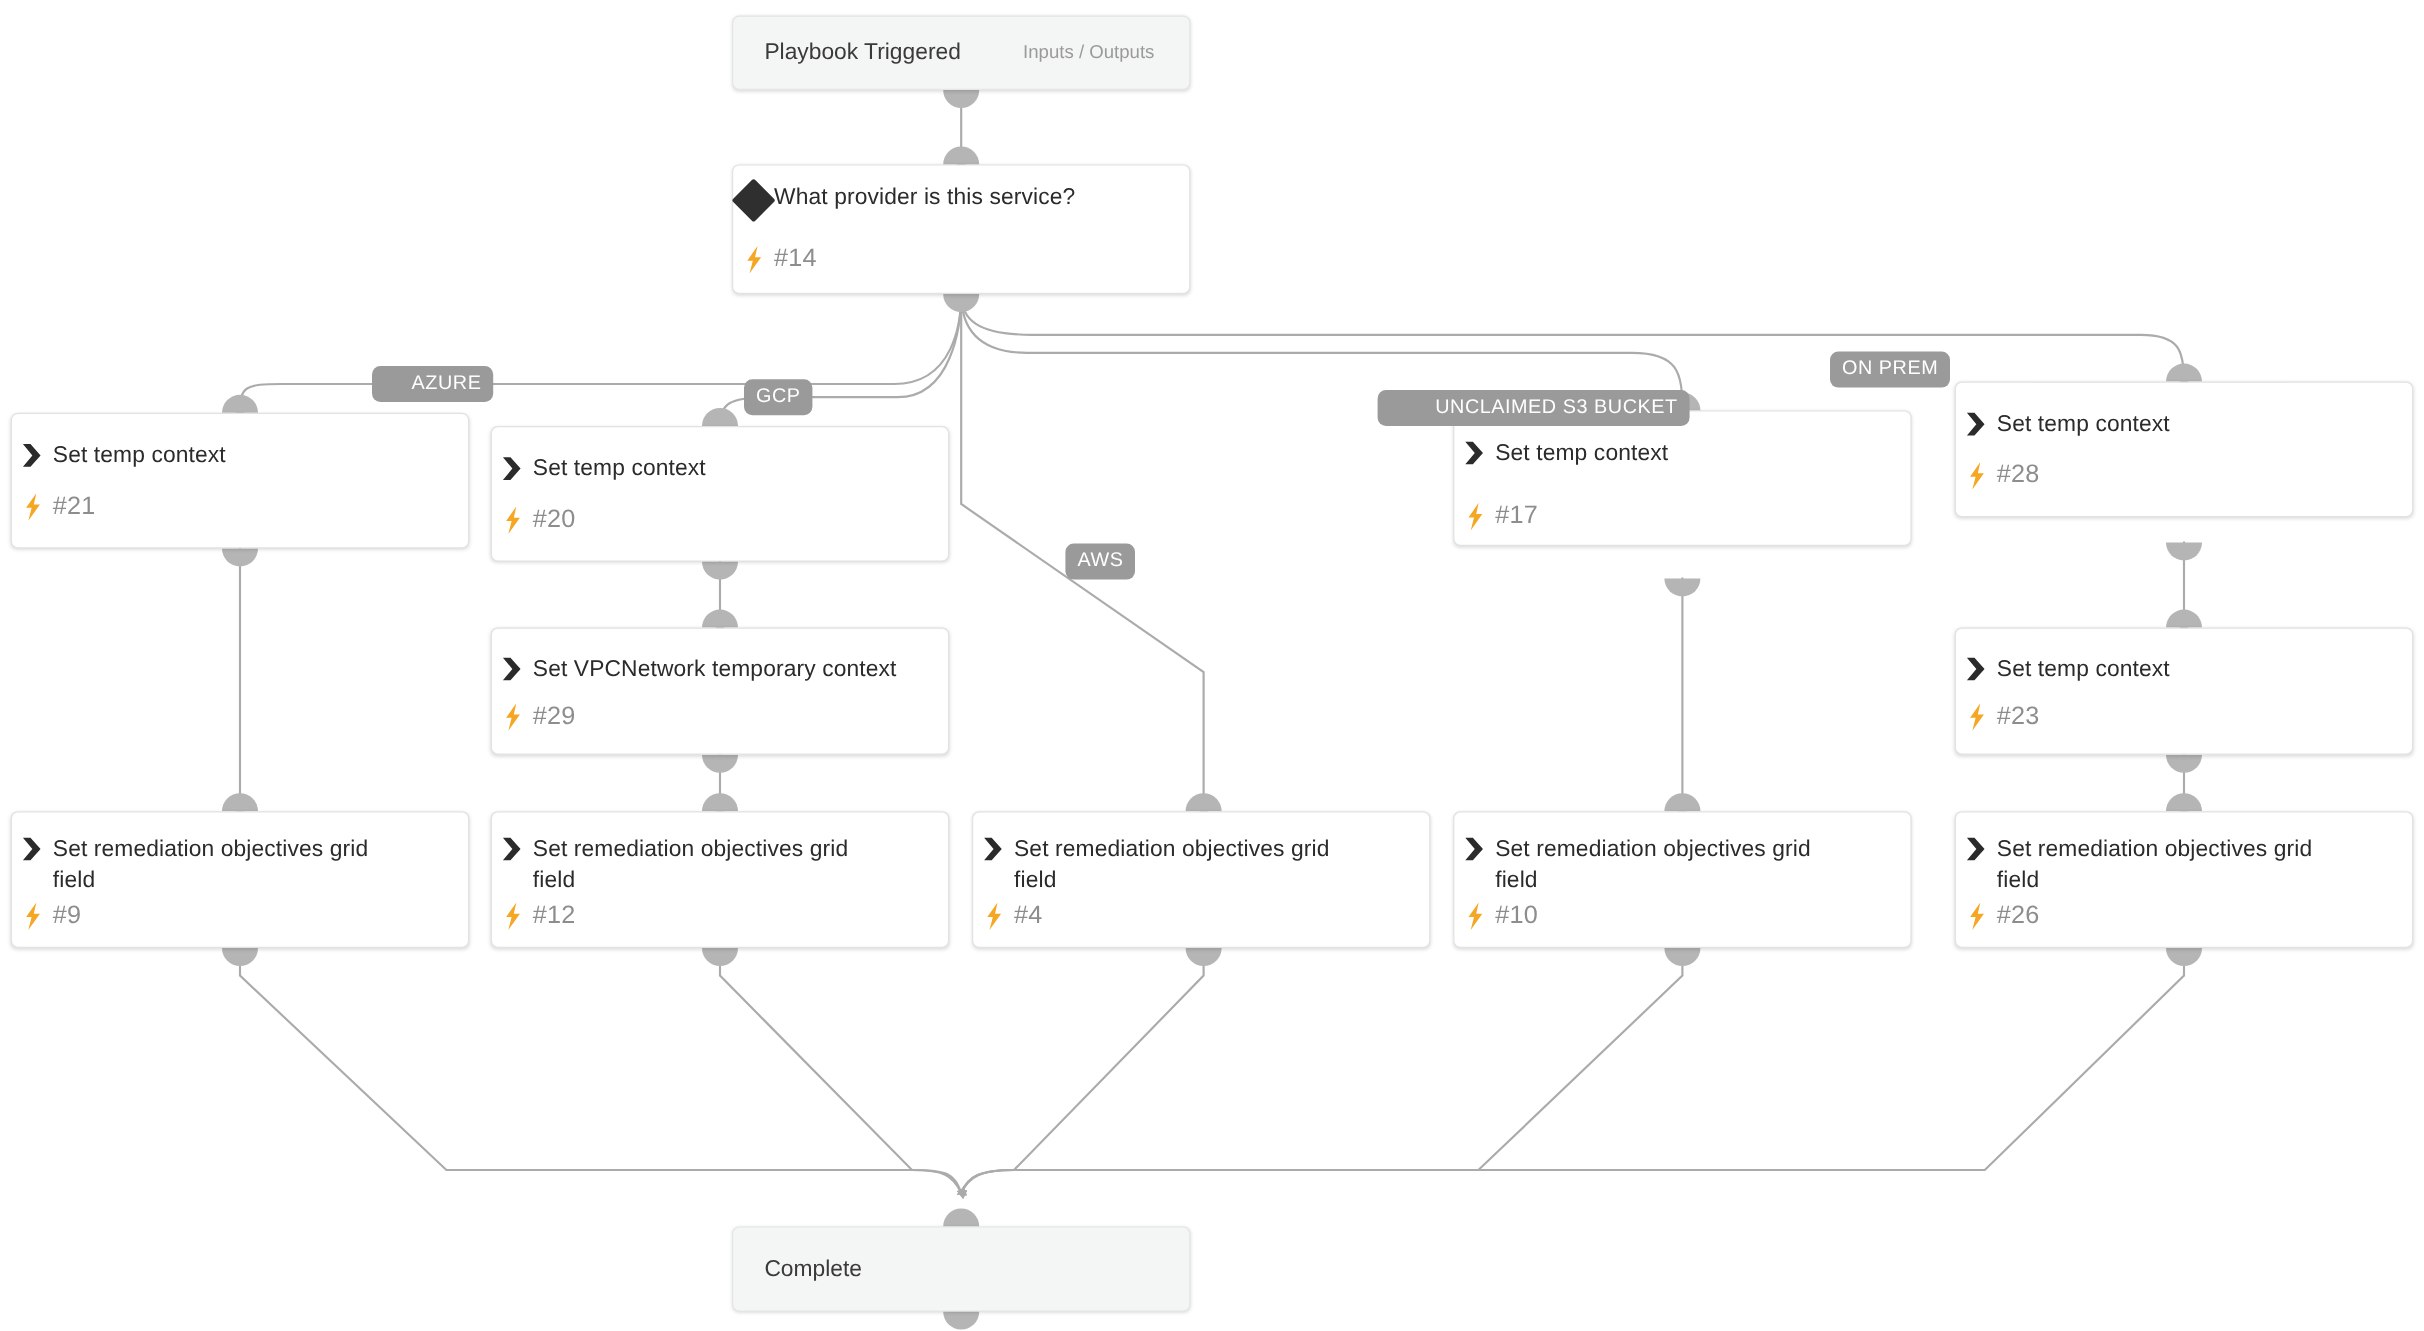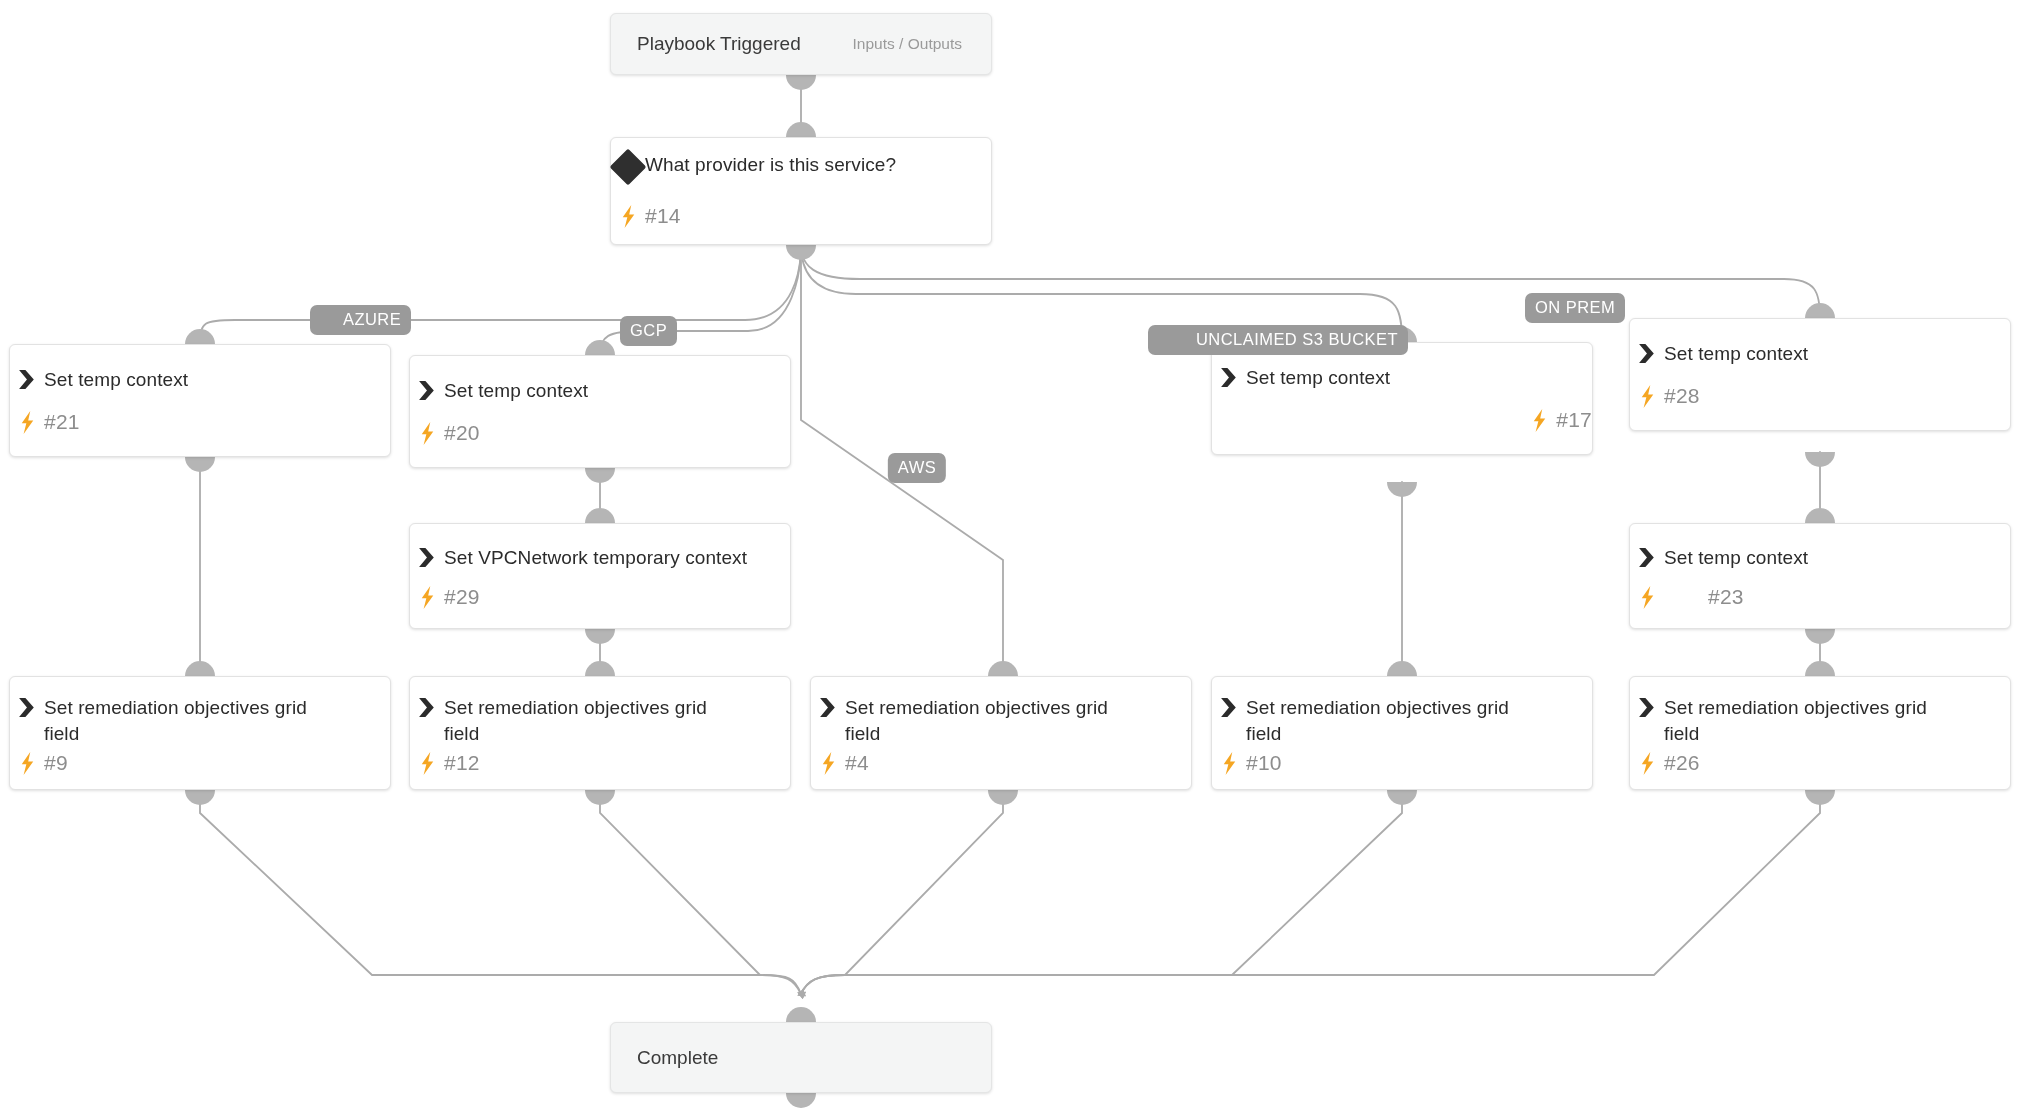--- a/index.html
+++ b/index.html
@@ -294,21 +294,21 @@
 
   <div class="node" style="left:1211px; top:342px; width:382px; height:113px;">
     <div class="node-title-row" style="top:22px;">
       <span class="node-icon">
         <svg class="chev" viewBox="0 0 18 20">
             <path d="M1,1 L8.5,10 L1,19 L7,19 L15,10 L7,1 Z" fill="#2b2b2b"></path>
           </svg>
       </span>
       <span class="node-title">Set temp context</span>
     </div>
-    <div class="node-meta-row" style="bottom:22px;justify-content:flex-end;">
+    <div class="node-meta-row" style="bottom:12px;">
       <span class="meta-icon">
         <svg class="bolt" viewBox="0 0 14 20">
             <path d="M9.4,0 L2.0,10.6 L6.0,10.6 L3.6,20 L12.0,8.2 L7.6,8.2 Z" fill="#F5A623"></path>
           </svg>
       </span>
       <span class="node-id">#17</span>
     </div>
   </div>
 
   <div class="node" style="left:1629px; top:318px; width:382px; height:113px;">
@@ -351,21 +351,21 @@
 
   <div class="node" style="left:1629px; top:523px; width:382px; height:106px;">
     <div class="node-title-row" style="top:21px;">
       <span class="node-icon">
         <svg class="chev" viewBox="0 0 18 20">
             <path d="M1,1 L8.5,10 L1,19 L7,19 L15,10 L7,1 Z" fill="#2b2b2b"></path>
           </svg>
       </span>
       <span class="node-title">Set temp context</span>
     </div>
-    <div class="node-meta-row" style="bottom:19px;gap:44px;">
+    <div class="node-meta-row" style="bottom:19px;">
       <span class="meta-icon">
         <svg class="bolt" viewBox="0 0 14 20">
             <path d="M9.4,0 L2.0,10.6 L6.0,10.6 L3.6,20 L12.0,8.2 L7.6,8.2 Z" fill="#F5A623"></path>
           </svg>
       </span>
       <span class="node-id">#23</span>
     </div>
   </div>
 
   <div class="node" style="left:9px; top:676px; width:382px; height:114px;">

